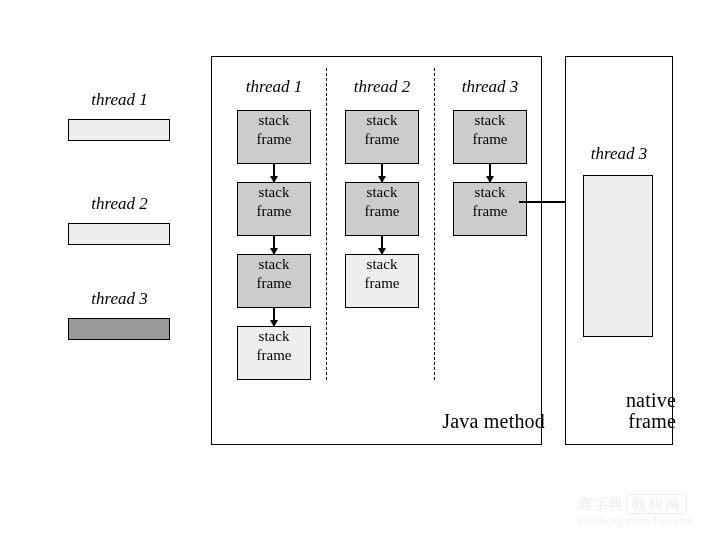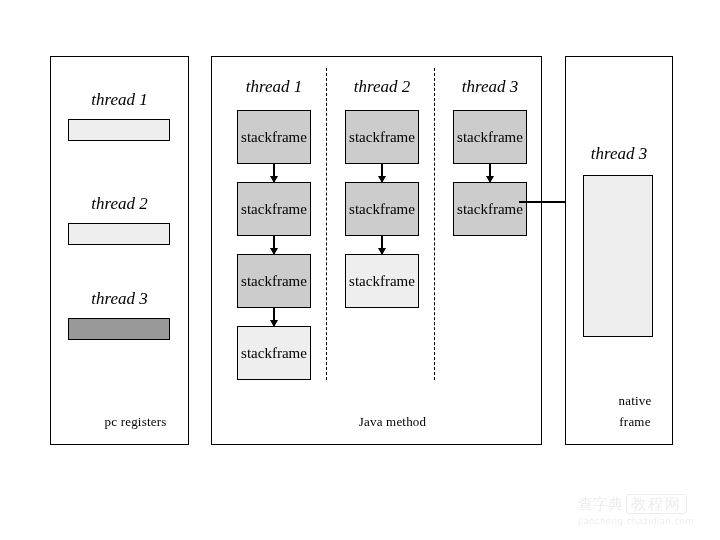--- a/index.html
+++ b/index.html
@@ -31,23 +31,23 @@
     box-sizing: border-box;
   }
   #panel-pc       { left: 50px;  top: 56px; width: 139px; height: 389px; }
   #panel-java     { left: 211px; top: 56px; width: 331px; height: 389px; }
   #panel-native   { left: 565px; top: 56px; width: 108px; height: 389px; }
 
   
   .panel-caption {
     position: absolute;
     width: 100%;
-    left: 16px;
-    text-align: center;
-    font-size: 13px;
+    left: 4px;
+    text-align: right;
+    font-size: 20px;
     line-height: 21px;
     letter-spacing: 0.2px;
   }
   #caption-pc      { bottom: 12px; }
   #caption-java    { bottom: 12px; }
   #caption-native  { bottom: 12px; }
   #caption-native .cap-line { display: block; }
 
   
   .thread-label {
@@ -90,22 +90,22 @@
   }
 
   .frame {
     position: absolute;
     left: 10px;
     width: 74px;
     height: 54px;
     border: 1.6px solid #000000;
     box-sizing: border-box;
     display: flex;
+    flex-direction: column;
     align-items: center;
-    justify-content: center;
     font-size: 15px;
     line-height: 19px;
   }
   .frame .fl { display: block; }
 
   
   .arrow-down {
     position: absolute;
     left: 46px;
     width: 1.6px;
@@ -203,23 +203,20 @@
     line-height: 12px;
     margin-top: 1px;
     white-space: nowrap;
   }
 </style>
 </head>
 <body>
 
 <div class="canvas">
 
-  <div class="panel" id="panel-pc">
-    <div class="panel-caption" id="caption-pc">pc registers</div>
-  </div>
 
   <div class="thread-label" style="left:50px; top:90px; width:139px;">thread 1</div>
   <div class="pc-bar" style="left:68px; top:119px; width:102px; height:22px; background:#eeeeee;"></div>
 
   <div class="thread-label" style="left:50px; top:194px; width:139px;">thread 2</div>
   <div class="pc-bar" style="left:68px; top:223px; width:102px; height:22px; background:#eeeeee;"></div>
 
   <div class="thread-label" style="left:50px; top:289px; width:139px;">thread 3</div>
   <div class="pc-bar" style="left:68px; top:318px; width:102px; height:22px; background:#999999;"></div>
 

